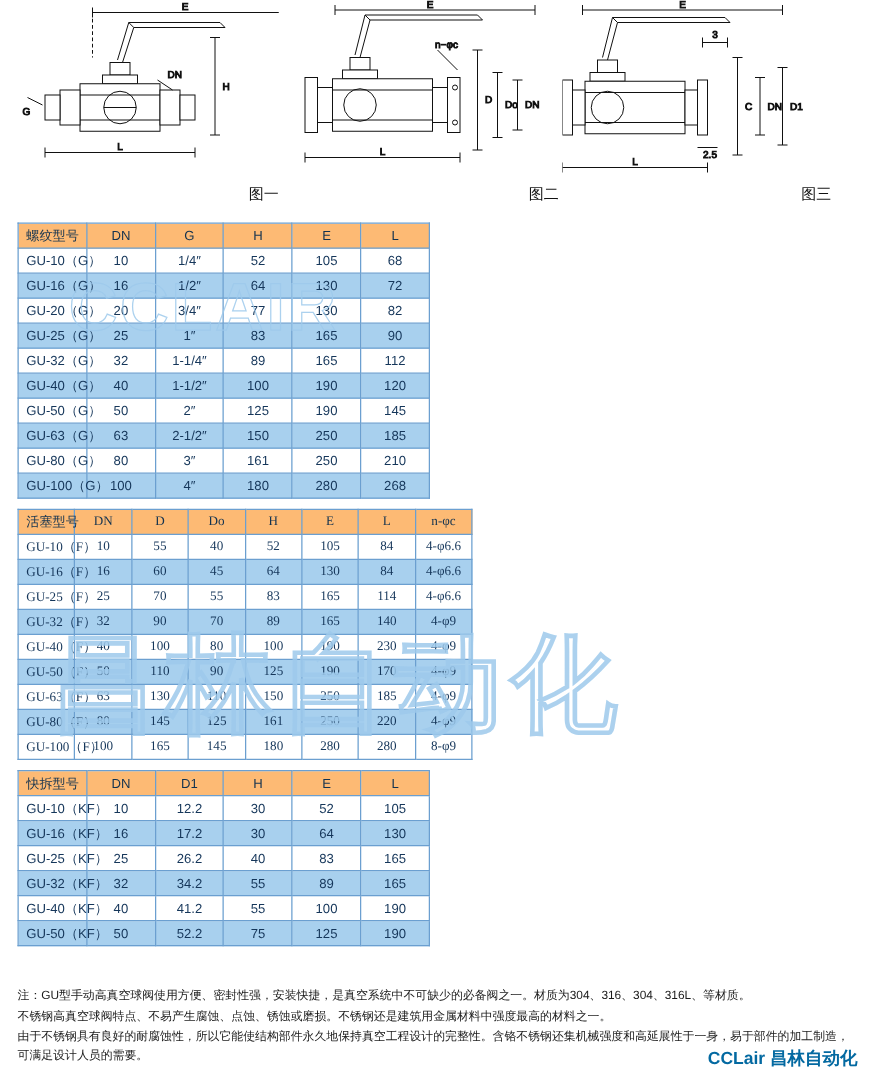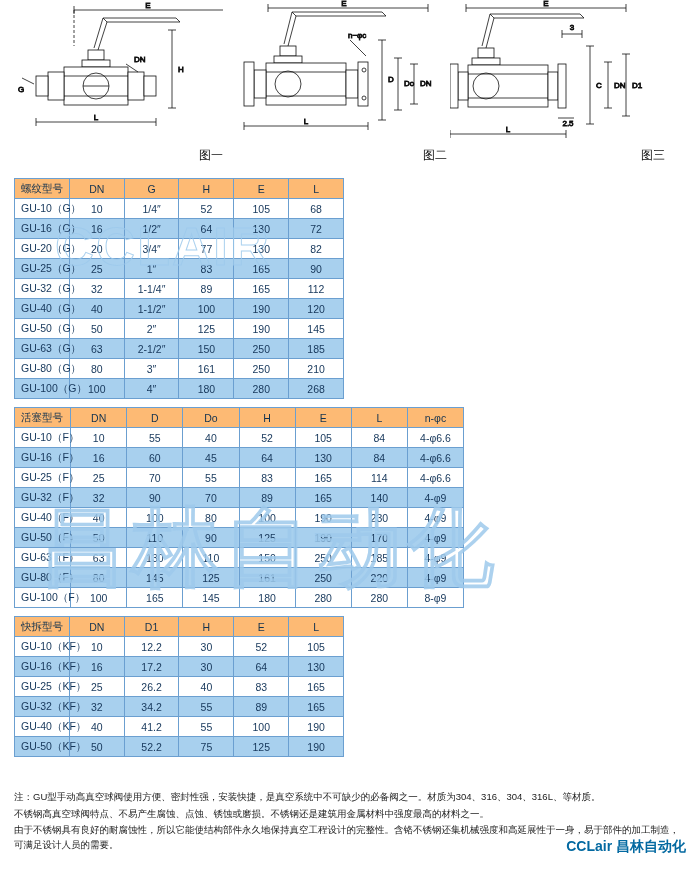--- a/index.html
+++ b/index.html
@@ -327,21 +327,21 @@
         <td class="first">GU-100（G）</td>
         <td>100</td>
         <td>4″</td>
         <td>180</td>
         <td>280</td>
         <td>268</td>
       </tr>
     </tbody>
 </table>
 
-<table class="tbl" id="table-flange" style="width:450px;">
+<table class="tbl" id="table-flange" style="width:364px;font-family:Liberation Serif, serif;">
   <thead>
     <tr>
         <th class="first">活塞型号</th>
         <th>DN</th>
         <th>D</th>
         <th>Do</th>
         <th>H</th>
         <th>E</th>
         <th>L</th>
         <th>n-φc</th>

